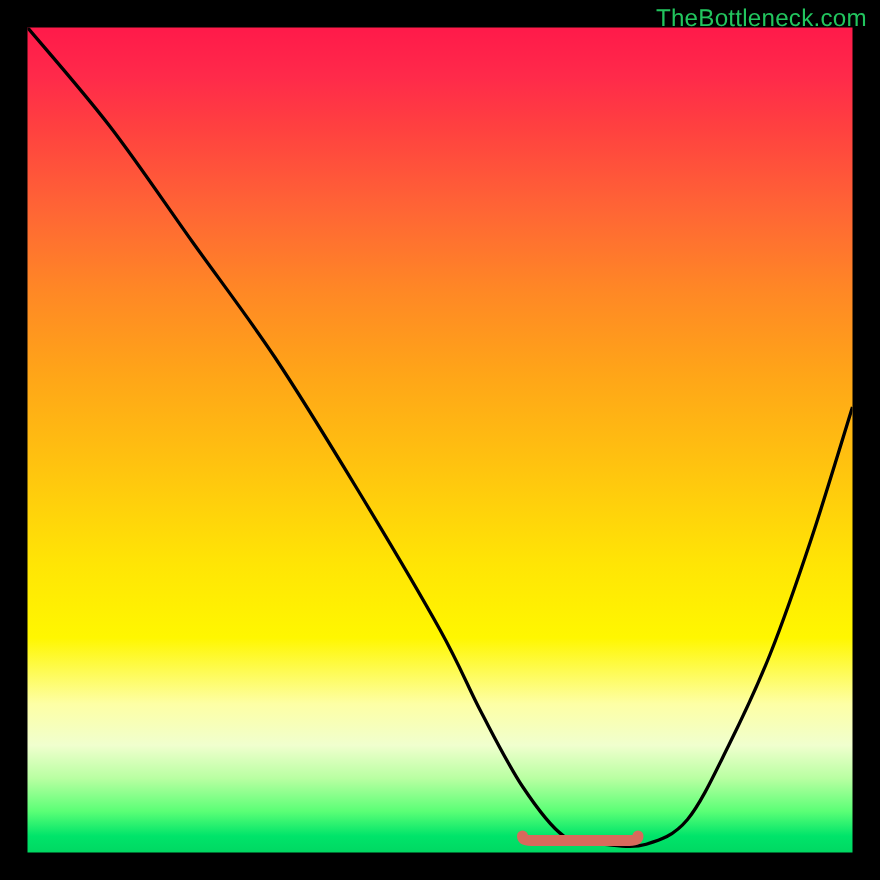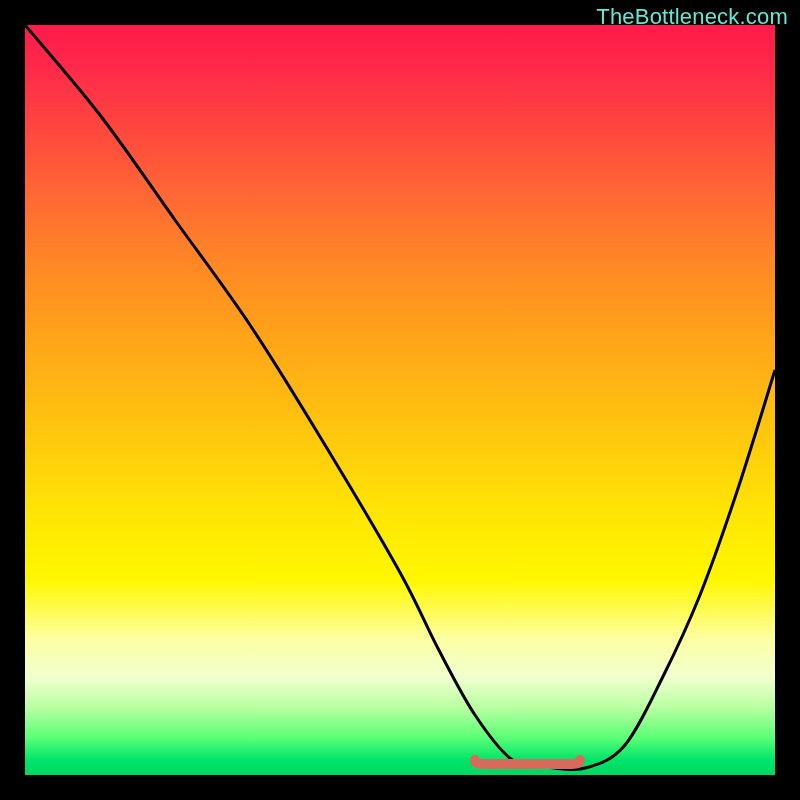--- a/index.html
+++ b/index.html
@@ -13,21 +13,21 @@
   }
   .container {
     position: relative;
     width: 800px;
     height: 800px;
   }
   .watermark {
     position: absolute;
     top: 4px;
     right: 12px;
-    color: #5eead4;
+    color: #22c55e;
     font-size: 22px;
     font-weight: 500;
     z-index: 10;
     letter-spacing: 0.2px;
   }
   .plot-area {
     position: absolute;
     left: 25px;
     top: 25px;
     width: 750px;

